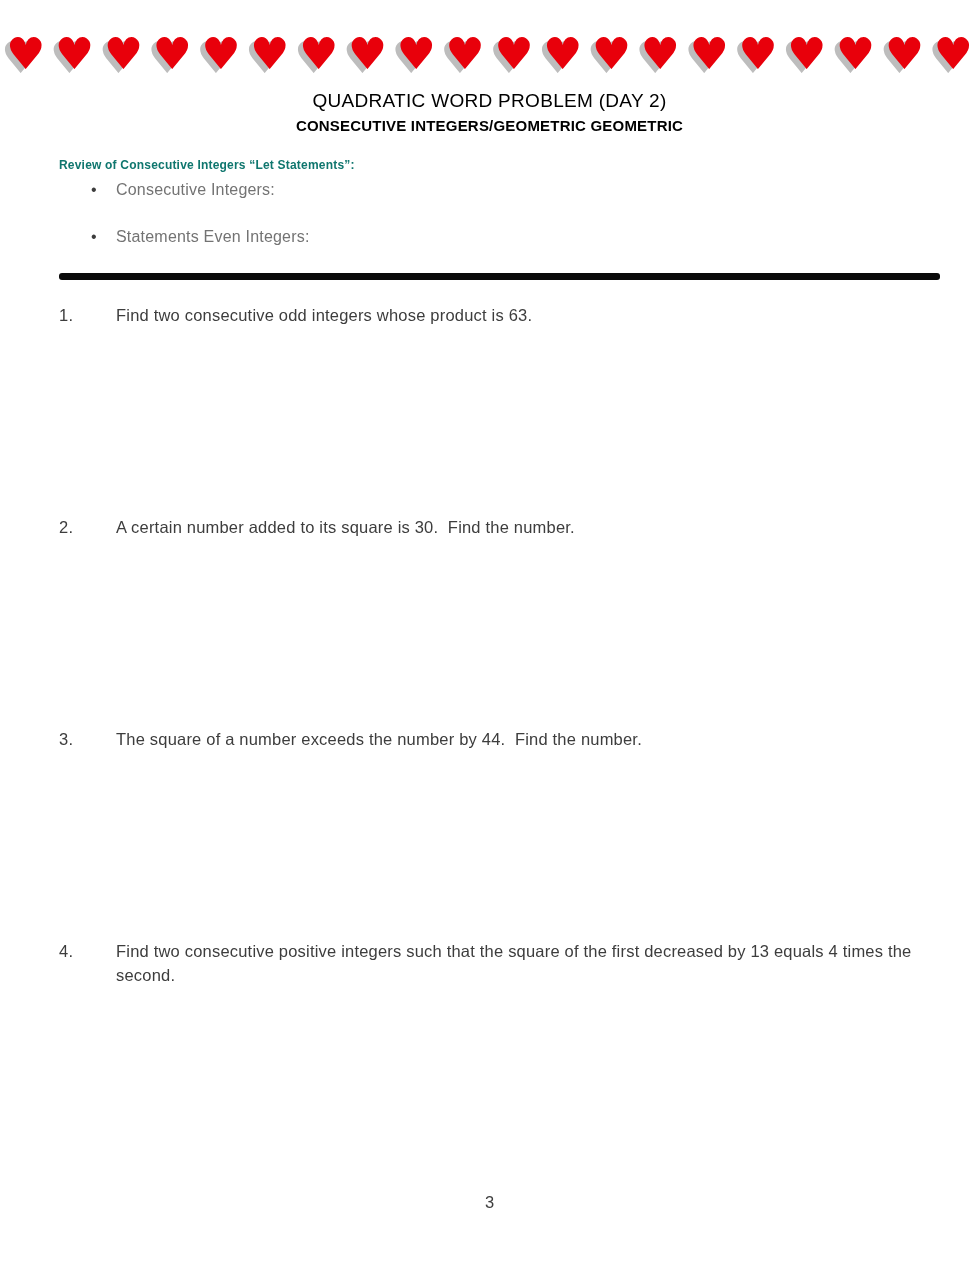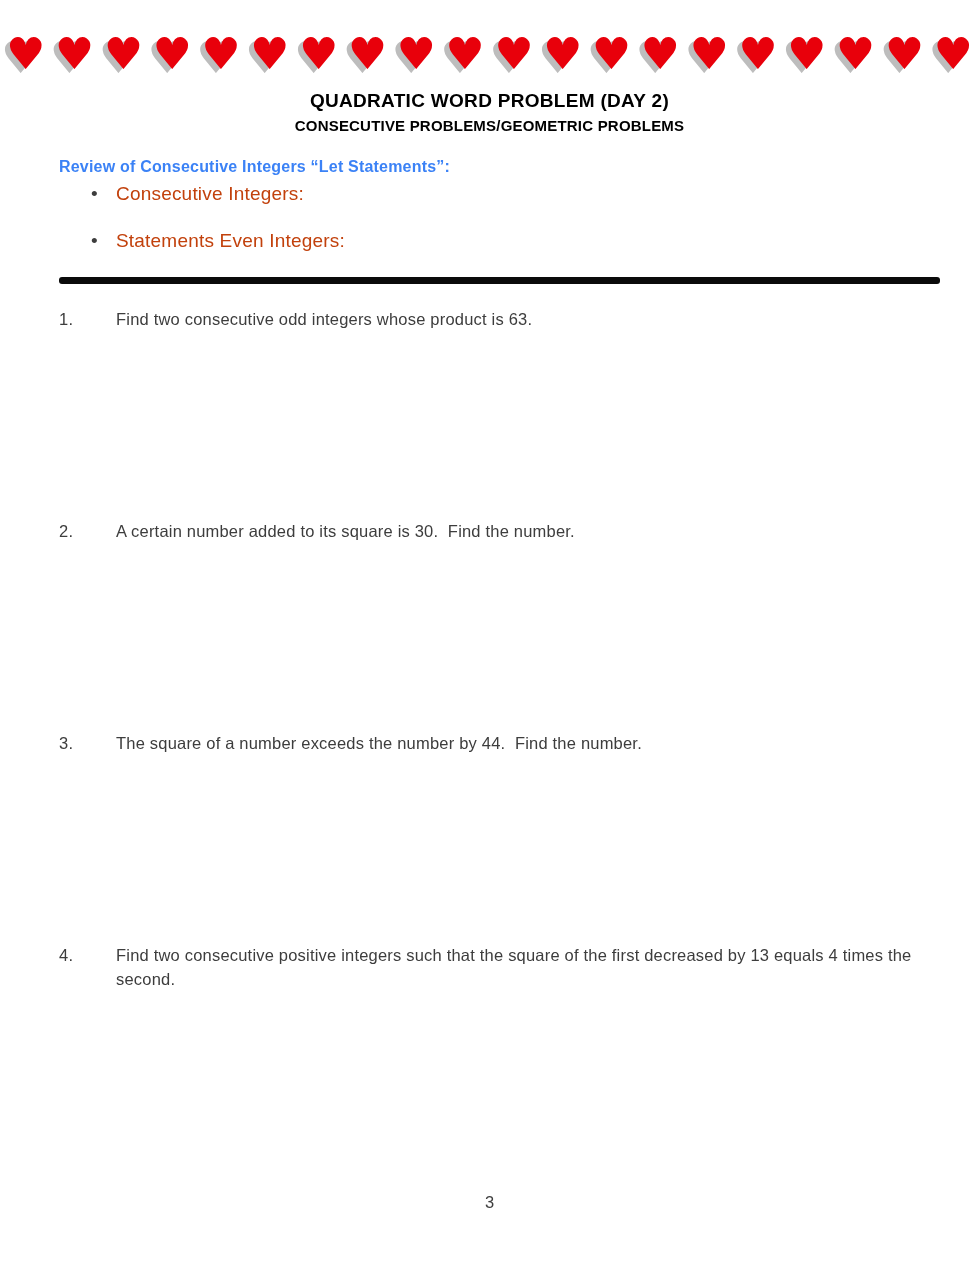--- a/index.html
+++ b/index.html
@@ -29,51 +29,51 @@
   .heart {
     font-family: "DejaVu Sans", sans-serif;
     font-size: 44px;
     line-height: 48px;
     display: inline-block;
   }
   
   .title {
     text-align: center;
     font-size: 19px;
-    font-weight: bold;
+    font-weight: normal;
     color: #000000;
     letter-spacing: 0.3px;
     margin-top: 8px;
   }
   .subtitle {
     text-align: center;
     font-size: 15px;
     font-weight: bold;
     color: #000000;
     letter-spacing: 0.2px;
     margin-top: 5px;
   }
   
   .review-heading {
     margin: 24px 0 0 59px;
-    font-size: 16px;
+    font-size: 12px;
     font-weight: bold;
-    color: #3b82f6;
+    color: #0f766e;
     letter-spacing: 0.2px;
   }
   .review-list {
     list-style: none;
     margin-top: 7px;
   }
   .review-item {
     display: flex;
     margin-bottom: 26px;
-    font-size: 19px;
+    font-size: 16px;
     line-height: 21px;
-    color: #c2410c;
+    color: #737373;
     letter-spacing: 0.2px;
   }
   .review-item .bullet {
     width: 25px;
     margin-left: 91px;
     color: #3d3d3d;
     flex: 0 0 auto;
   }
   .review-item .bullet::before { content: "•"; }
   
@@ -140,21 +140,21 @@
       <span class="heart" style="color: rgb(232, 0, 11); text-shadow: rgb(189, 189, 189) -5px 4px 0px;">♥</span>
       <span class="heart" style="color: rgb(232, 0, 11); text-shadow: rgb(189, 189, 189) -5px 4px 0px;">♥</span>
       <span class="heart" style="color: rgb(232, 0, 11); text-shadow: rgb(189, 189, 189) -5px 4px 0px;">♥</span>
       <span class="heart" style="color: rgb(232, 0, 11); text-shadow: rgb(189, 189, 189) -5px 4px 0px;">♥</span>
       <span class="heart" style="color: rgb(232, 0, 11); text-shadow: rgb(189, 189, 189) -5px 4px 0px;">♥</span>
       <span class="heart" style="color: rgb(232, 0, 11); text-shadow: rgb(189, 189, 189) -5px 4px 0px;">♥</span>
       <span class="heart" style="color: rgb(232, 0, 11); text-shadow: rgb(189, 189, 189) -5px 4px 0px;">♥</span>
     </div>
 
   <h1 class="title">QUADRATIC WORD PROBLEM (DAY 2)</h1>
-  <h2 class="subtitle">CONSECUTIVE PROBLEMS/GEOMETRIC PROBLEMS</h2>
+  <h2 class="subtitle">CONSECUTIVE INTEGERS/GEOMETRIC GEOMETRIC</h2>
 
   <p class="review-heading">Review of Consecutive Integers “Let Statements”:</p>
 
   <ul class="review-list">
     <li class="review-item">
       <span class="bullet"></span>
       <span>Consecutive Integers:</span>
     </li>
     <li class="review-item">
       <span class="bullet"></span>

